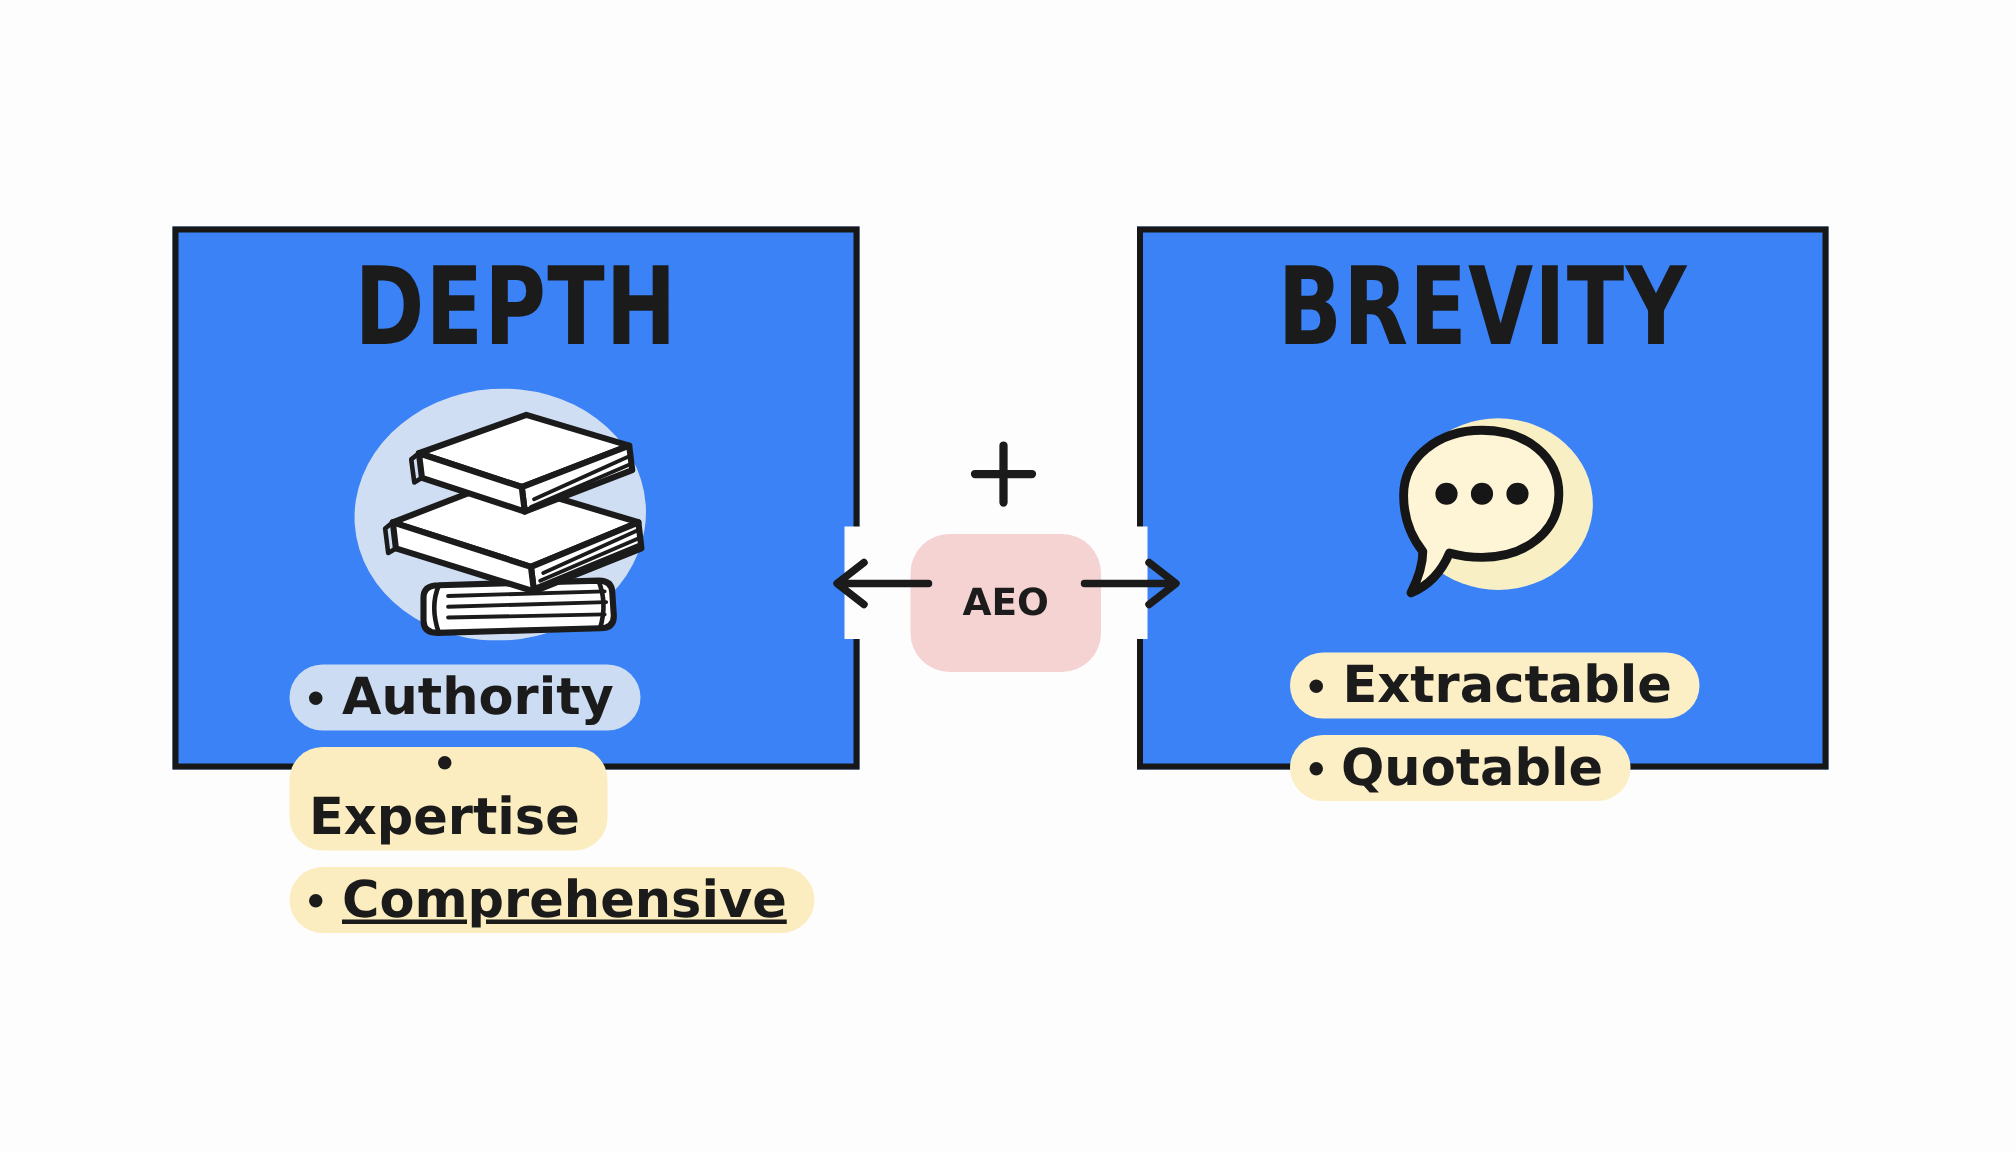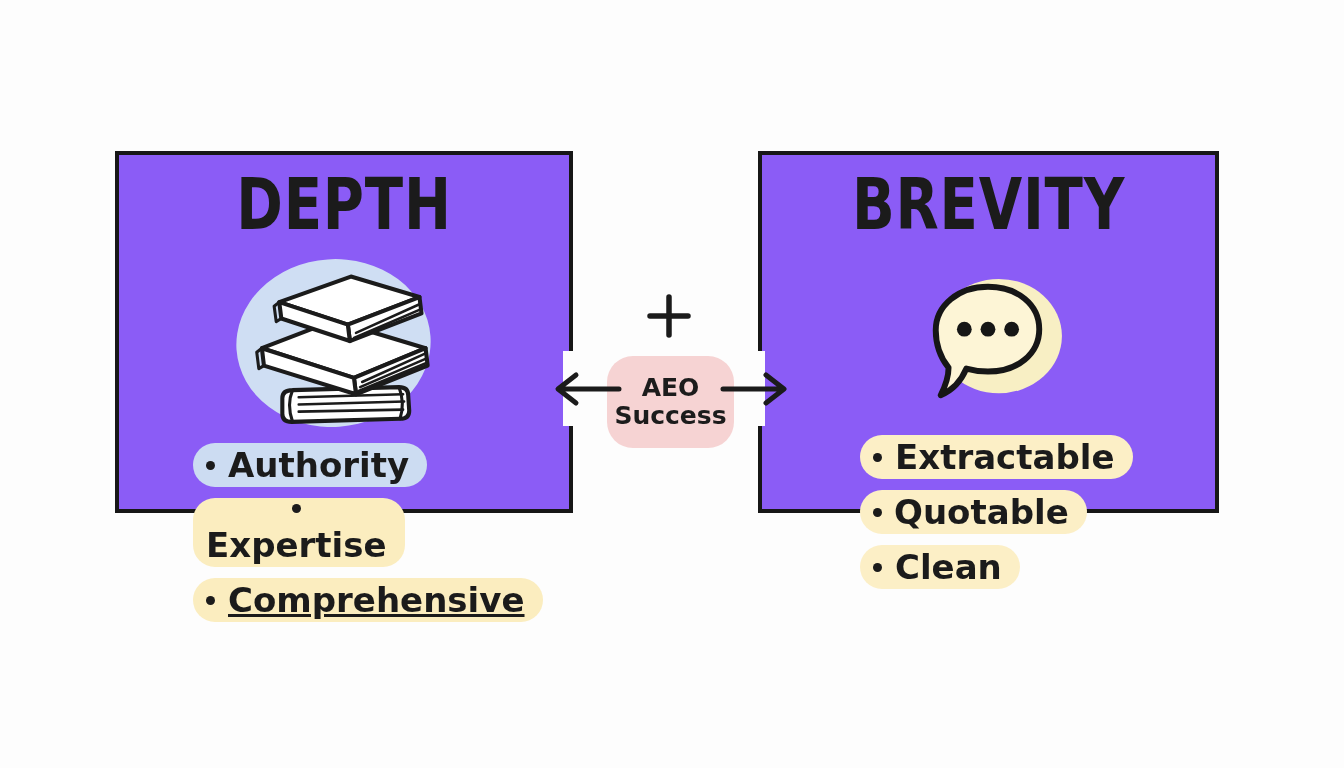--- a/index.html
+++ b/index.html
@@ -13,21 +13,21 @@
     position: relative;
     width: 1344px;
     height: 768px;
     background: #fdfdfd;
   }
   .panel {
     position: absolute;
     top: 151px;
     height: 362px;
     border: 4px solid #171717;
-    background: #8b5cf6;
+    background: #3b82f6;
   }
   .panel-left  { left: 115px; width: 458px; }
   .panel-right { left: 758px; width: 461px; }
 
   .panel-title {
     position: absolute;
     top: 12px;
     left: 0;
     width: 100%;
     text-align: center;
@@ -180,39 +180,34 @@
 
     <ul class="feature-list list-right">
       <li class="pill" style="background: rgb(252, 239, 198);">
         <span class="bullet"></span>
         <span class="pill-label">Extractable</span>
       </li>
       <li class="pill" style="background: rgb(252, 239, 198); gap: 12px;">
         <span class="bullet"></span>
         <span class="pill-label">Quotable</span>
       </li>
-      <li class="pill" style="background: rgb(252, 239, 198);">
-        <span class="bullet"></span>
-        <span class="pill-label">Clean</span>
-      </li>
     </ul>
   </section>
 
   <div class="border-gap gap-left"></div>
   <div class="border-gap gap-right"></div>
 
   <div class="plus-wrap">
     <svg viewBox="0 0 46 46">
       <path d="M23,4 L23,42 M4,23 L42,23" stroke="#1b1b1b" stroke-width="5.5" stroke-linecap="round" fill="none"></path>
     </svg>
   </div>
 
   <div class="center-node" style="background: rgb(246, 211, 211);">
     <div class="line">AEO</div>
-    <div class="line">Success</div>
   </div>
 
   <div class="arrow-wrap arrow-left-wrap">
     <svg viewBox="0 0 72 36">
       <path d="M68,18 L8,18 M25,4 L7,18 L25,32" stroke="#1b1b1b" stroke-width="5" stroke-linecap="round" stroke-linejoin="round" fill="none"></path>
     </svg>
   </div>
   <div class="arrow-wrap arrow-right-wrap">
     <svg viewBox="0 0 72 36">
       <path d="M4,18 L64,18 M47,4 L65,18 L47,32" stroke="#1b1b1b" stroke-width="5" stroke-linecap="round" stroke-linejoin="round" fill="none"></path>

